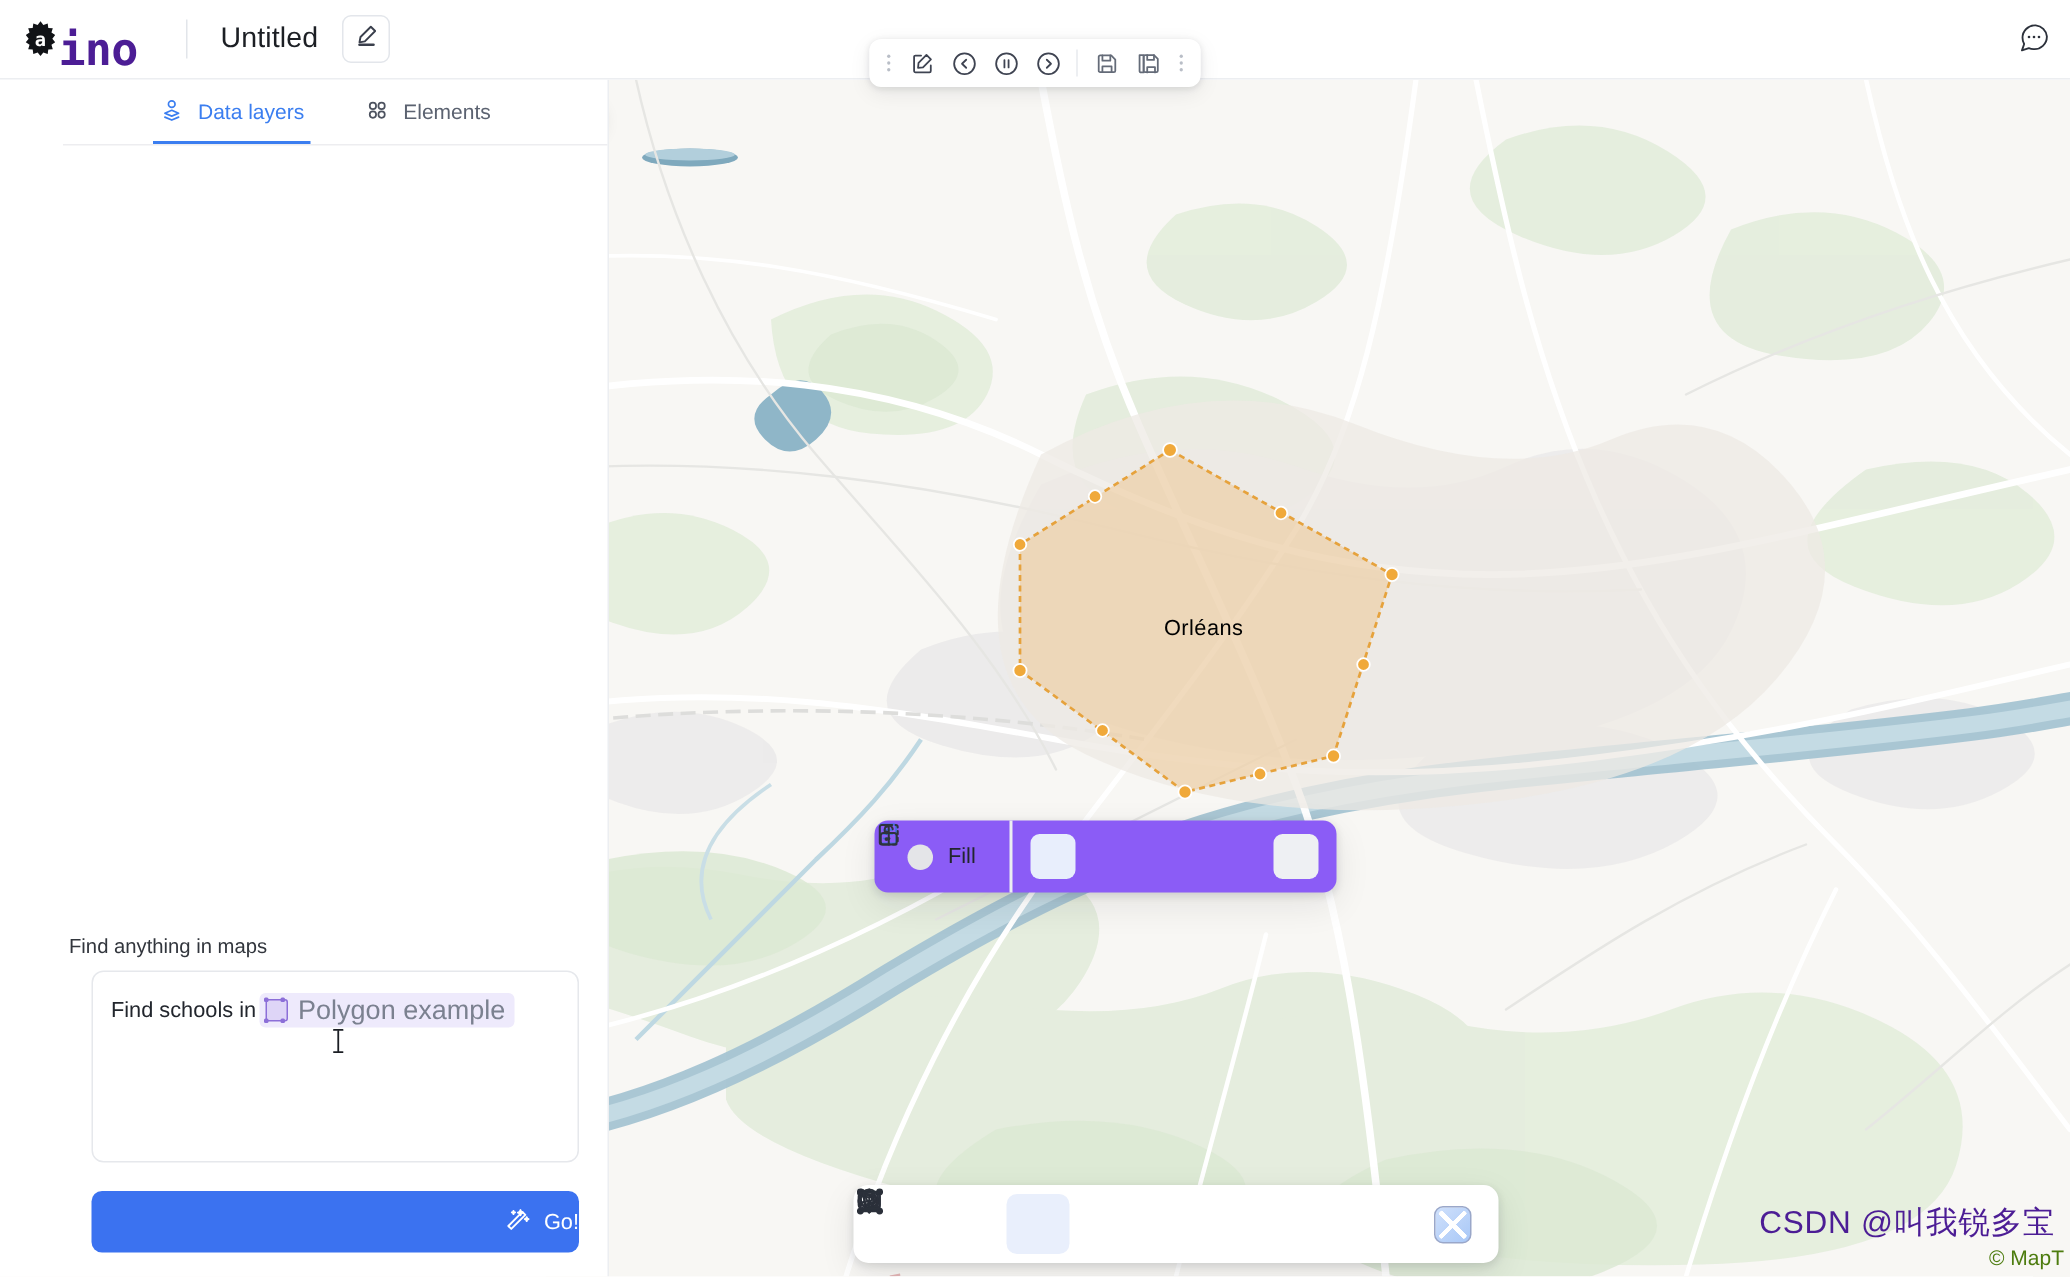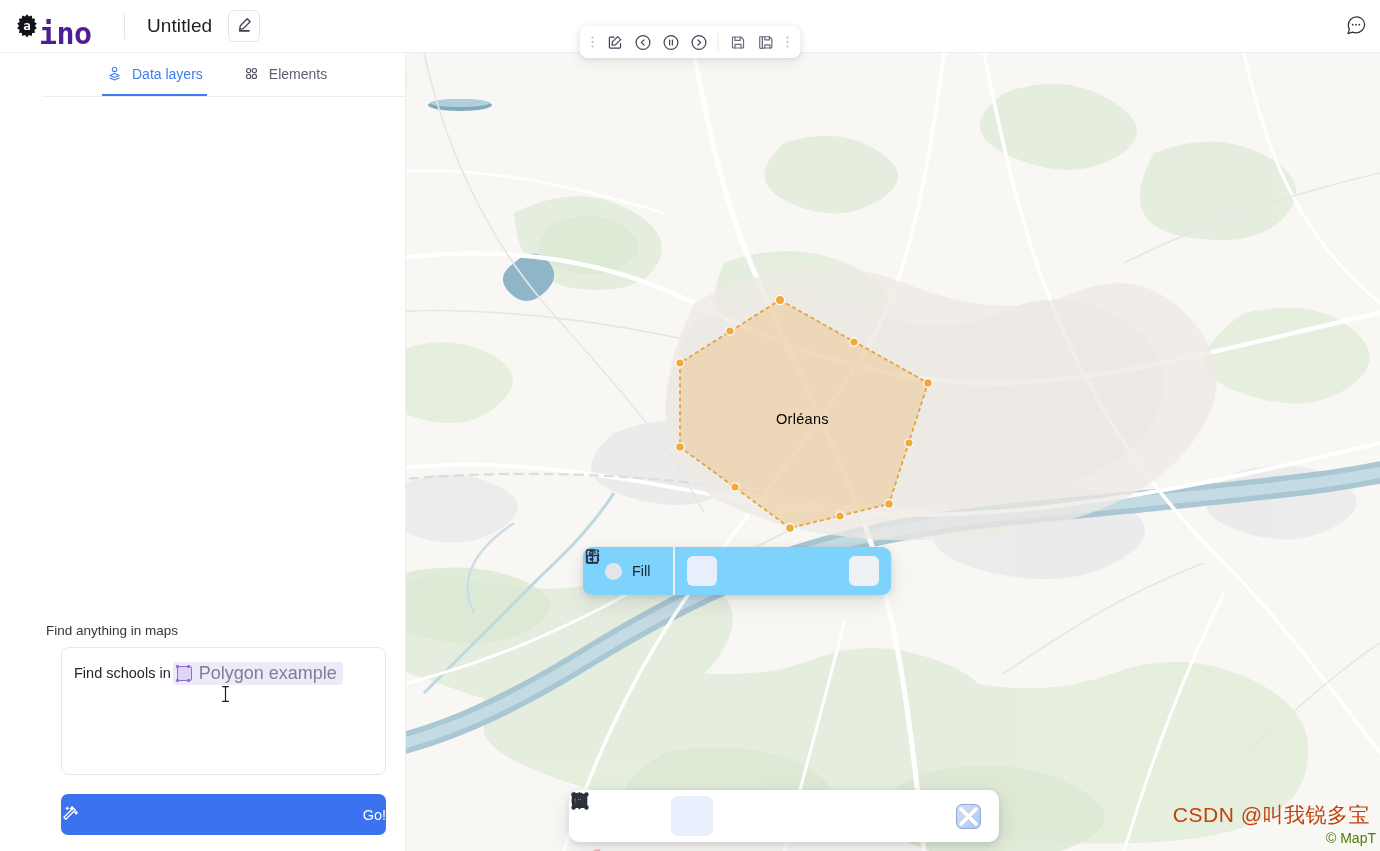--- a/index.html
+++ b/index.html
@@ -88,21 +88,21 @@
     content:""; position:absolute; width:3px; height:3px; background:#8c6fd8; border-radius:1px;
   }
   .chip-icon::before { left:-2px; top:-2px; box-shadow: 11px 0 0 #8c6fd8; }
   .chip-icon::after { left:-2px; bottom:-2px; box-shadow: 11px 0 0 #8c6fd8; }
   .chip-text { font-size: 18px; color: #7b8190; }
   .text-caret {
     position: absolute; left: 158px; top: 36px; width: 11px; height: 20px;
   }
   .go-btn {
     margin: 19px 19px 0 19px; height: 41px; background: #3b72f0; border-radius: 7px;
-    display: flex; align-items: center; justify-content: space-between; gap: 9px;
+    display: flex; align-items: center; justify-content: flex-end; gap: 9px;
     color: #fff; font-size: 14.5px; cursor: pointer; border: none; font-family: inherit;
   }
 
   
   .map {
     position: absolute; left: 364px; top: 53px; width: 1016px; height: 798px;
     overflow: hidden; background: #f7f6f3;
   }
   .map svg { position: absolute; left: 0; top: 0; }
 
@@ -118,21 +118,21 @@
     z-index: 20;
   }
   .search-bar input {
     border: none; outline: none; font-family: inherit; font-size: 14px;
     color: #2a2e36; background: transparent; width: 100%;
   }
   .search-bar input::placeholder { color: #9aa0ab; }
 
   
   .style-toolbar {
-    position: absolute; left: 219px; top: 494px; height: 48px; background: #7dd3fc;
+    position: absolute; left: 219px; top: 494px; height: 48px; background: #8b5cf6;
     border-radius: 9px; display: flex; align-items: center; z-index: 20;
     box-shadow: 0 2px 6px rgba(20,24,33,.12), 0 8px 24px rgba(20,24,33,.09);
   }
   .st-item {
     display: flex; align-items: center; gap: 10px; padding: 0 22px; height: 48px;
     font-size: 14.5px; color: #22262d; cursor: pointer;
   }
   .st-swatch-fill { width: 17px; height: 17px; border-radius: 50%; background: #e4e5e8; }
   .st-swatch-stroke { width: 9px; height: 9px; border-radius: 50%; background: #14171c; }
   .st-div { width: 1px; height: 48px; background: #eceef1; }
@@ -159,21 +159,21 @@
     background: linear-gradient(135deg,#cfe0fb 0%, #a9c8f7 100%); position: relative;
   }
   .img-tile::after {
     content:""; position:absolute; left:2px; top:2px; right:2px; bottom:2px;
     background: linear-gradient(45deg, transparent 44%, #ffffff 44%, #ffffff 56%, transparent 56%),
                 linear-gradient(135deg, transparent 44%, #ffffff 44%, #ffffff 56%, transparent 56%);
     border-radius: 3px;
   }
 
   .watermark {
-    position: absolute; right: 10px; bottom: 22px; font-size: 21px; color: #c2410c;
+    position: absolute; right: 10px; bottom: 22px; font-size: 21px; color: #4c1d95;
     letter-spacing: .5px; z-index: 15; pointer-events: none; white-space: nowrap;
     font-family: "Liberation Sans", sans-serif;
     margin-top: 36px;
   }
   .attrib {
     position: absolute; right: 4px; bottom: 5px; font-size: 14px; color: #4d7c0f;
     z-index: 16; pointer-events: none;
   }
   .city-label {
     position: absolute; left: 412px; top: 358px; font-size: 14.5px; color: #000000;

